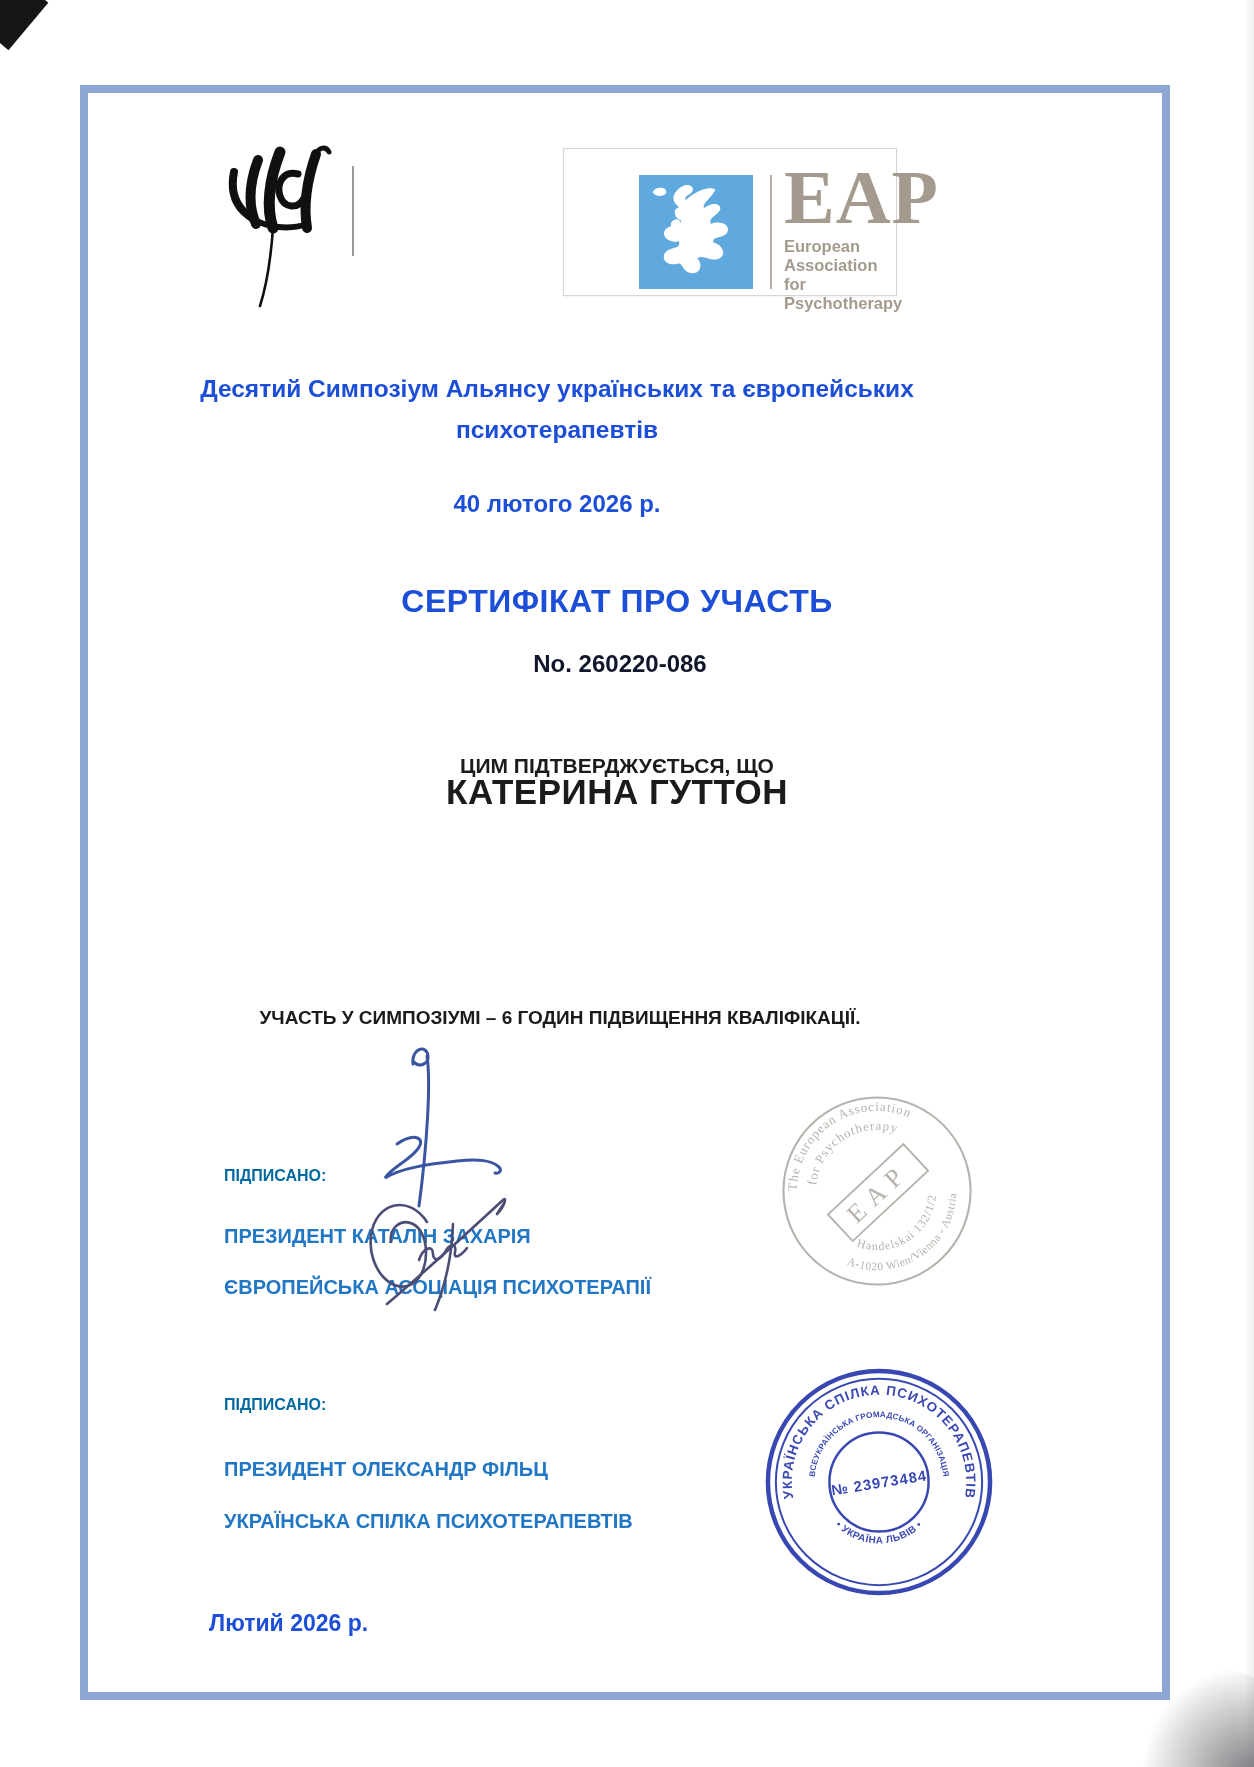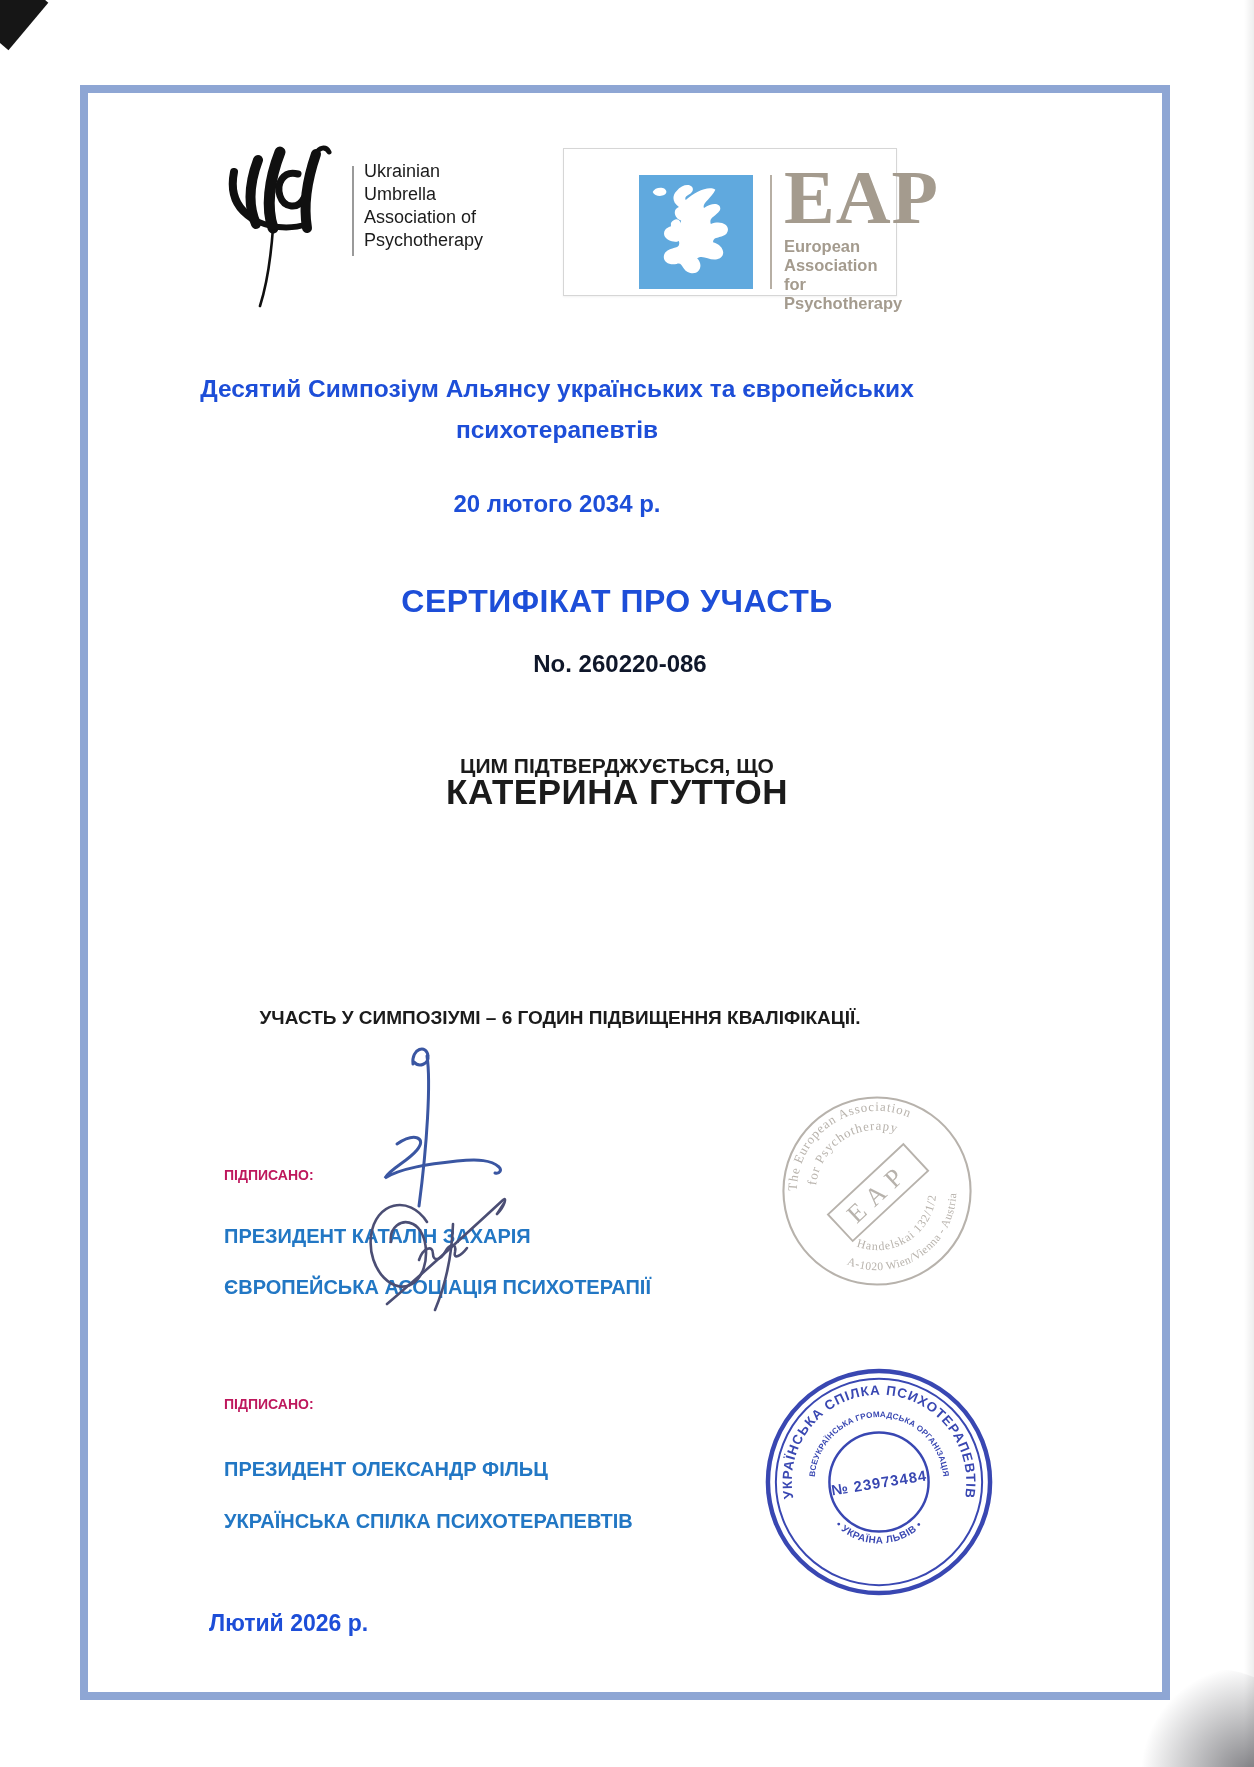--- a/index.html
+++ b/index.html
@@ -44,21 +44,21 @@
     font-size:24px;font-weight:bold;color:#0f172a;}
   .t-confirm{position:absolute;left:117px;top:718px;width:1000px;text-align:center;
     font-size:21px;font-weight:bold;color:#1b1b1b;margin-top:36px;}
   .t-name{position:absolute;left:117px;top:772px;width:1000px;text-align:center;
     font-size:35px;font-weight:bold;letter-spacing:.5px;color:#1b1b1b;}
   .t-body{position:absolute;left:135px;top:855px;width:850px;text-align:center;
     font-size:19px;line-height:31.5px;font-weight:bold;color:#1b1b1b;}
   .t-hours{position:absolute;left:135px;top:975px;width:850px;text-align:center;
     font-size:19px;font-weight:bold;color:#1b1b1b;margin-top:32px;}
 
-  .sig-label{position:absolute;left:224px;font-size:14px;font-weight:bold;color:#be185d;}
+  .sig-label{position:absolute;left:224px;font-size:16px;font-weight:bold;color:#0369a1;}
   .sig-line{position:absolute;left:224px;font-size:20px;font-weight:bold;color:#2277c4;}
   .sig1-draw{position:absolute;left:345px;top:1038px;}
   .sig2-draw{position:absolute;left:335px;top:1182px;}
 
   .stamp-gray{position:absolute;left:772px;top:1086px;opacity:.82;}
   .stamp-blue{position:absolute;left:760px;top:1363px;opacity:.95;}
 
   .t-footer{position:absolute;left:209px;top:1610px;font-size:23px;font-weight:bold;}
 </style>
 </head>
@@ -78,47 +78,41 @@
         <path d="M40,22 C31,46 30,68 38,86" stroke-width="10"></path>
         <path d="M62,14 C51,42 48,70 55,90" stroke-width="11"></path>
         <path d="M80,36 C65,32 58,46 62,58 C66,70 80,72 86,60" stroke-width="7"></path>
         <path d="M98,16 C89,42 85,66 89,90" stroke-width="10"></path>
         <path d="M98,16 C101,9 108,8 111,14" stroke-width="5"></path>
         <path d="M55,90 C53,118 49,146 42,168" stroke-width="2.6"></path>
         <path d="M34,80 C48,90 72,92 89,86" stroke-width="6"></path>
       </g>
     </svg>
     <div class="uuap-divider"></div>
-    <div class="uuap-text">
-      <div>Ukrainian</div>
-      <div>Umbrella</div>
-      <div>Association of</div>
-      <div>Psychotherapy</div>
-    </div>
   </div>
 
   <div class="eap-box">
     <svg class="eap-map" width="118" height="114" viewBox="0 0 100 100">
       <rect x="0" y="0" width="100" height="100" fill="#60a9de"></rect>
       <g fill="#ffffff">
         <path d="M33,14 C39,6 49,8 47,14 C45,18 39,18 41,22 C49,15 61,9 67,13 C63,21 55,25 57,29 C65,23 73,25 71,31 C67,37 61,37 63,43 C73,39 81,45 77,51 C73,56 65,53 65,59 C73,61 77,69 71,73 C63,77 57,69 51,73 C57,79 53,88 45,86 C37,84 39,76 33,78 C25,80 19,74 23,68 C29,62 37,66 35,58 C27,60 19,54 23,48 C29,42 35,48 37,40 C31,38 29,30 35,28 C29,24 29,18 33,14 Z"></path>
         <path d="M12,15 C14,10 24,10 24,15 C24,19 14,20 12,15 Z"></path>
         <path d="M28,42 C32,36 38,39 36,45 C34,50 38,52 36,57 C32,61 26,56 28,51 Z"></path>
       </g>
     </svg>
     <div class="eap-divider"></div>
     <div class="eap-right">
       <div class="eap-abbr">EAP</div>
       <div class="eap-line">European Association</div>
       <div class="eap-line">for Psychotherapy</div>
     </div>
   </div>
 
   <div class="t-title blue">Десятий Симпозіум Альянсу українських та європейських психотерапевтів</div>
-  <div class="t-date blue">20 лютого 2034 р.</div>
+  <div class="t-date blue">40 лютого 2026 р.</div>
   <div class="t-cert blue">СЕРТИФІКАТ ПРО УЧАСТЬ</div>
   <div class="t-no">No. 260220-086</div>
   <div class="t-confirm">ЦИМ ПІДТВЕРДЖУЄТЬСЯ, ЩО</div>
   <div class="t-name">КАТЕРИНА ГУТТОН</div>
   <div class="t-hours">УЧАСТЬ У СИМПОЗІУМІ – 6 ГОДИН ПІДВИЩЕННЯ КВАЛІФІКАЦІЇ.</div>
 
   <svg class="sig1-draw" width="200" height="180" viewBox="0 0 200 180">
     <g stroke="#3a56a2" fill="none" stroke-width="3" stroke-linecap="round">
       <path d="M68,26 C66,10 82,6 83,18 C84,26 74,30 69,24"></path>
       <path d="M82,18 C86,44 82,108 74,168"></path>

